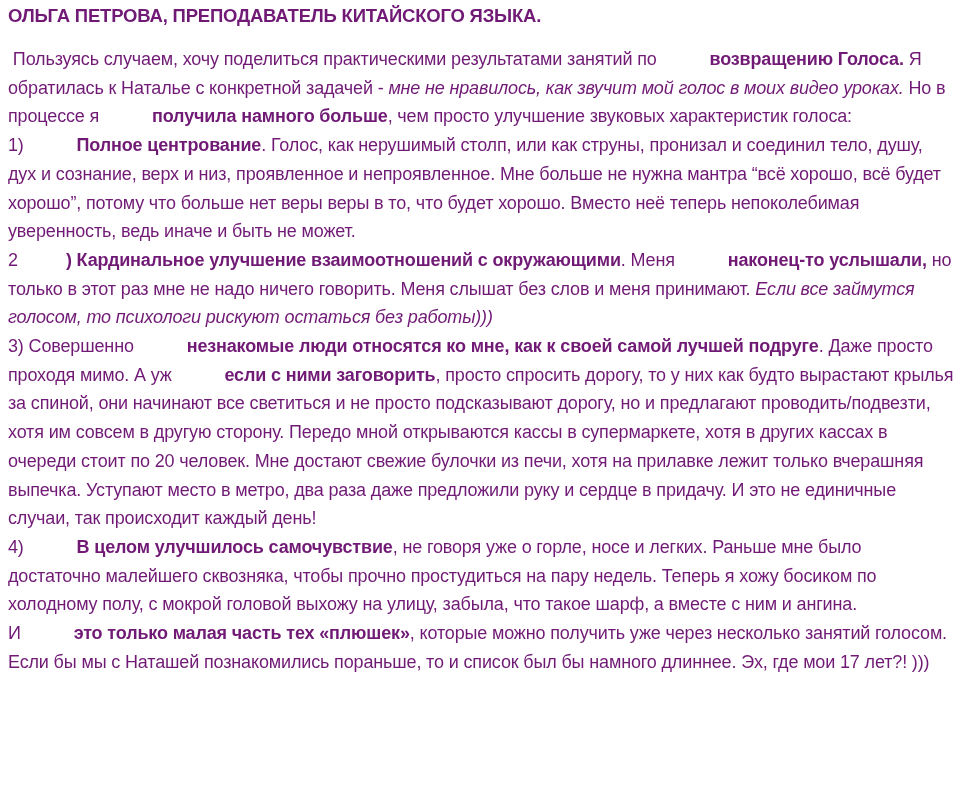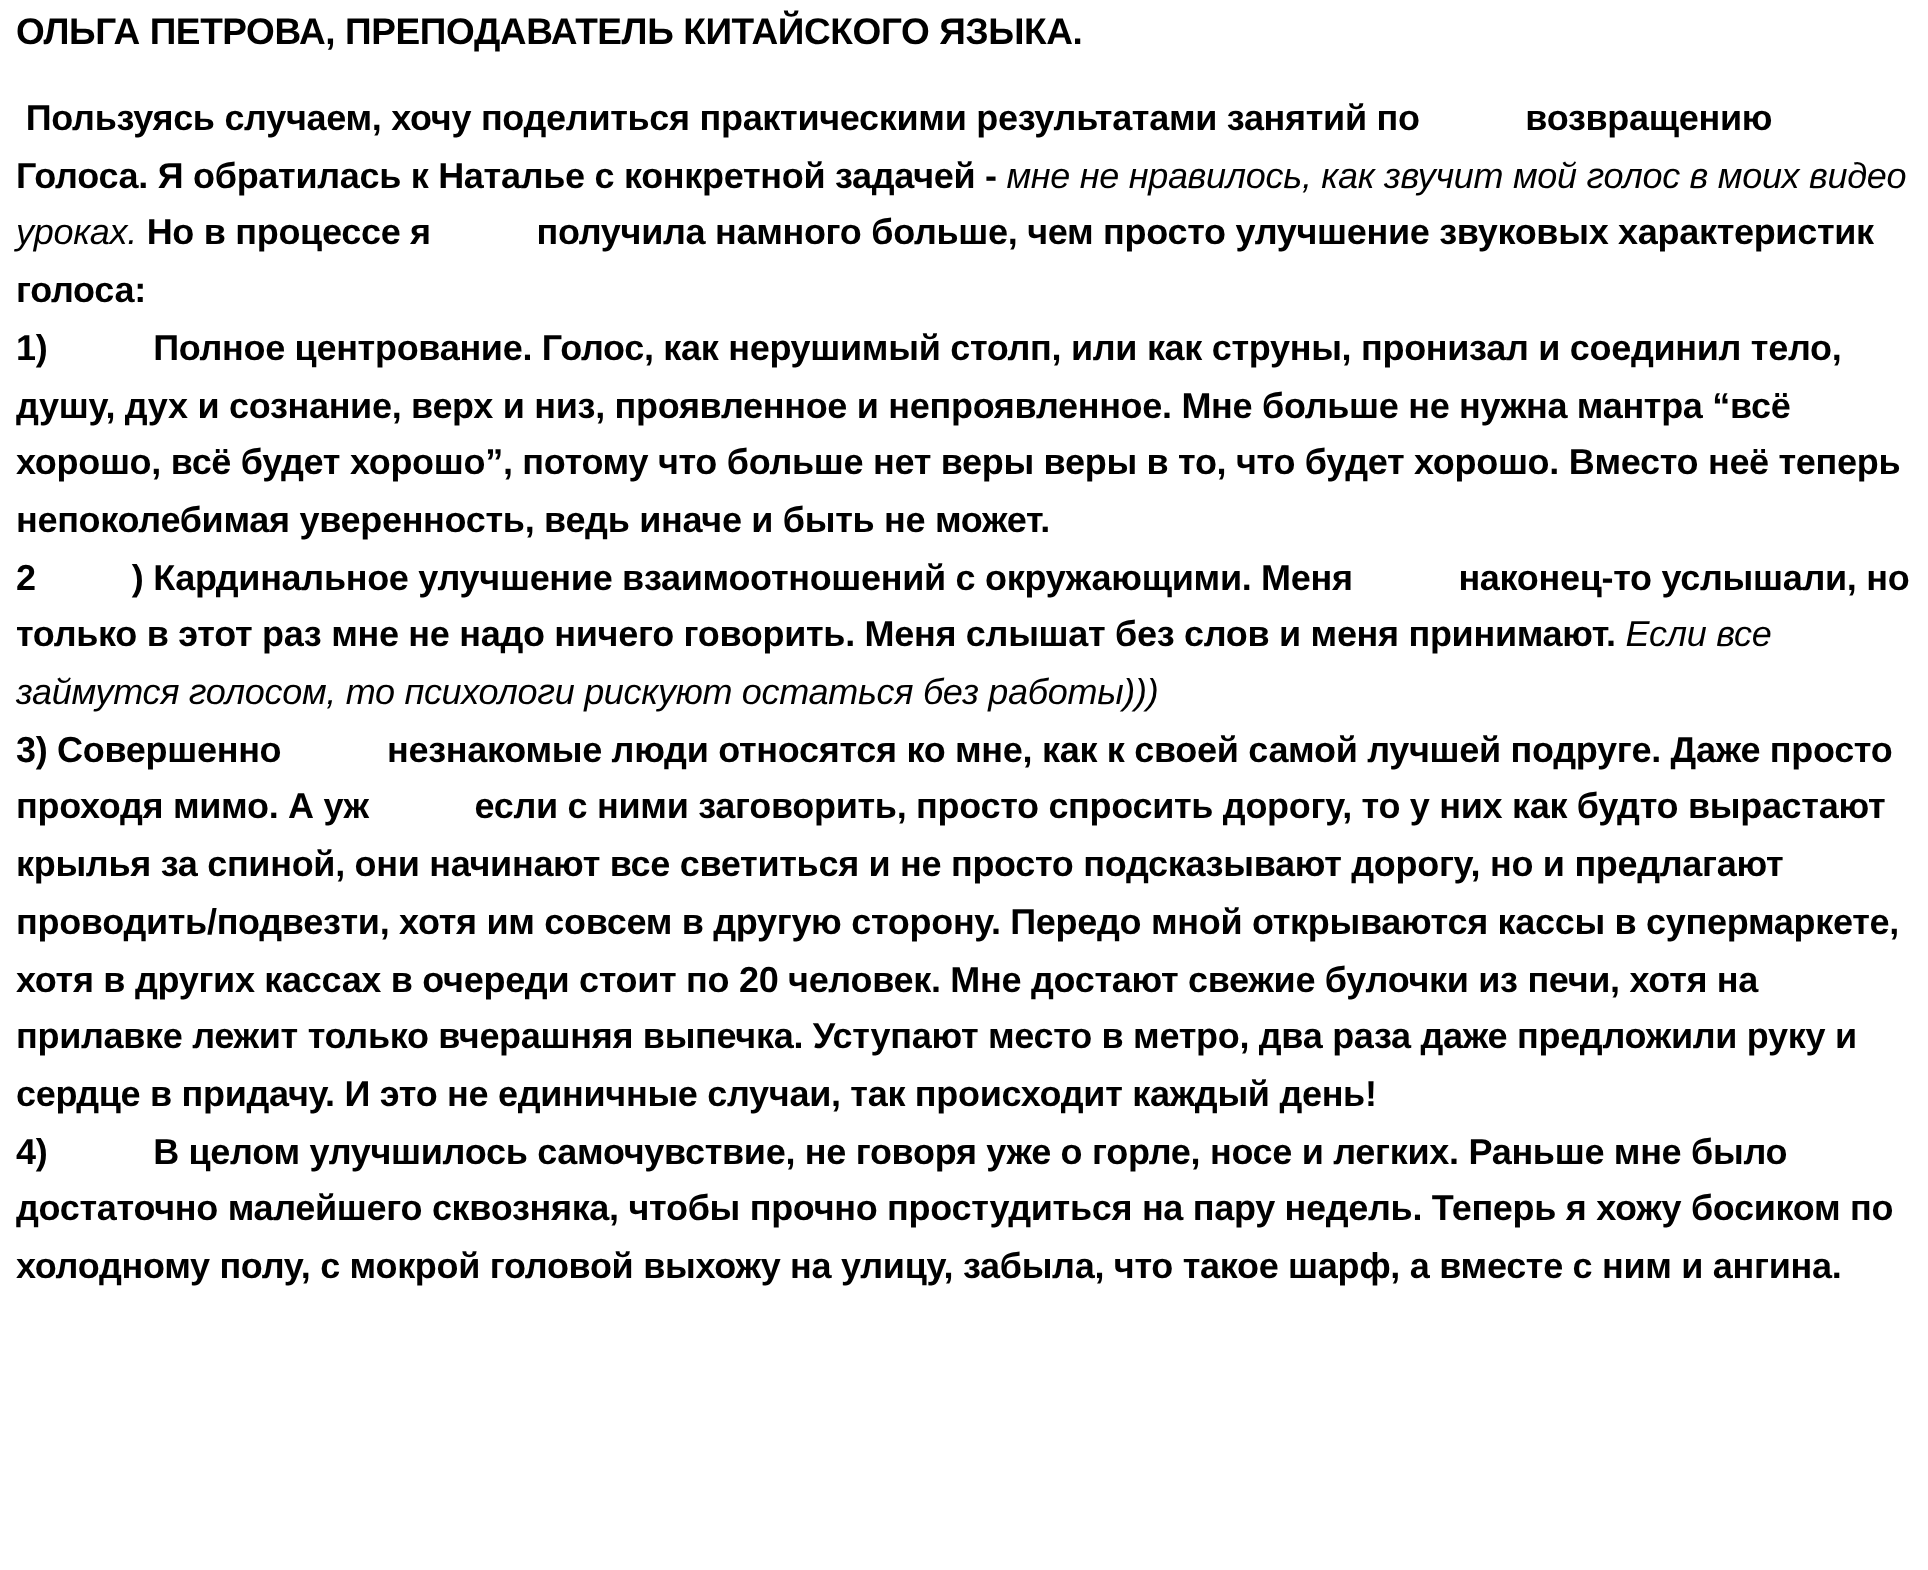--- a/index.html
+++ b/index.html
@@ -5,21 +5,21 @@
   html, body {
     margin: 0;
     padding: 0;
     background: #ffffff;
   }
   .page {
     width: 964px;
     height: 785px;
     box-sizing: border-box;
     background: #ffffff;
-    color: #000000;
+    color: #701a75;
     font-family: "Liberation Sans", sans-serif;
     padding: 4px 9px 0 8px;
     overflow: hidden;
   }
   .doc-title {
     margin: 0 0 17px 0;
     font-size: 18.5px;
     font-weight: 700;
     line-height: 24px;
     letter-spacing: -0.2px;
@@ -27,29 +27,30 @@
   }
   .doc-body {
     font-size: 18px;
     line-height: 28.7px;
     letter-spacing: -0.15px;
   }
   .para {
     margin: 0;
     white-space: pre-wrap;
   }
-  .run.regular { font-weight: 700; font-style: normal; }
+  .run.regular { font-weight: 400; font-style: normal; }
   .run.bold    { font-weight: 700; font-style: normal; margin-left: 48px; }
   .run.italic  { font-weight: 400; font-style: italic; }
 </style>
 </head>
 <body>
 
 <div class="page">
   <h1 class="doc-title">ОЛЬГА ПЕТРОВА, ПРЕПОДАВАТЕЛЬ КИТАЙСКОГО ЯЗЫКА.</h1>
   <div class="doc-body">
       <p class="para"><span class="run regular"> Пользуясь случаем, хочу поделиться практическими результатами занятий по </span><span class="run bold">возвращению Голоса.</span><span class="run regular"> Я обратилась к Наталье с конкретной задачей - </span><span class="run italic">мне не нравилось, как звучит мой голос в моих видео уроках.</span><span class="run regular"> Но в процессе я </span><span class="run bold">получила намного больше</span><span class="run regular">, чем просто улучшение звуковых характеристик голоса:</span></p>
       <p class="para"><span class="run regular">1) </span><span class="run bold">Полное центрование</span><span class="run regular">. Голос, как нерушимый столп, или как струны, пронизал и соединил тело, душу, дух и сознание, верх и низ, проявленное и непроявленное. Мне больше не нужна мантра “всё хорошо, всё будет хорошо”, потому что больше нет веры веры в то, что будет хорошо. Вместо неё теперь непоколебимая уверенность, ведь иначе и быть не может.</span></p>
       <p class="para"><span class="run regular">2</span><span class="run bold">) Кардинальное улучшение взаимоотношений с окружающими</span><span class="run regular">. Меня </span><span class="run bold">наконец-то услышали,</span><span class="run regular"> но только в этот раз мне не надо ничего говорить. Меня слышат без слов и меня принимают. </span><span class="run italic">Если все займутся голосом, то психологи рискуют остаться без работы)))</span></p>
       <p class="para"><span class="run regular">3) Совершенно </span><span class="run bold">незнакомые люди относятся ко мне, как к своей самой лучшей подруге</span><span class="run regular">. Даже просто проходя мимо. А уж </span><span class="run bold">если с ними заговорить</span><span class="run regular">, просто спросить дорогу, то у них как будто вырастают крылья за спиной, они начинают все светиться и не просто подсказывают дорогу, но и предлагают проводить/подвезти, хотя им совсем в другую сторону. Передо мной открываются кассы в супермаркете, хотя в других кассах в очереди стоит по 20 человек. Мне достают свежие булочки из печи, хотя на прилавке лежит только вчерашняя выпечка. Уступают место в метро, два раза даже предложили руку и сердце в придачу. И это не единичные случаи, так происходит каждый день!</span></p>
       <p class="para"><span class="run regular">4) </span><span class="run bold">В целом улучшилось самочувствие</span><span class="run regular">, не говоря уже о горле, носе и легких. Раньше мне было достаточно малейшего сквозняка, чтобы прочно простудиться на пару недель. Теперь я хожу босиком по холодному полу, с мокрой головой выхожу на улицу, забыла, что такое шарф, а вместе с ним и ангина.</span></p>
+      <p class="para"><span class="run regular">И </span><span class="run bold">это только малая часть тех «плюшек»</span><span class="run regular">, которые можно получить уже через несколько занятий голосом. Если бы мы с Наташей познакомились пораньше, то и список был бы намного длиннее. Эх, где мои 17 лет?! )))</span></p>
     </div>
 </div>
 
 </body></html>

